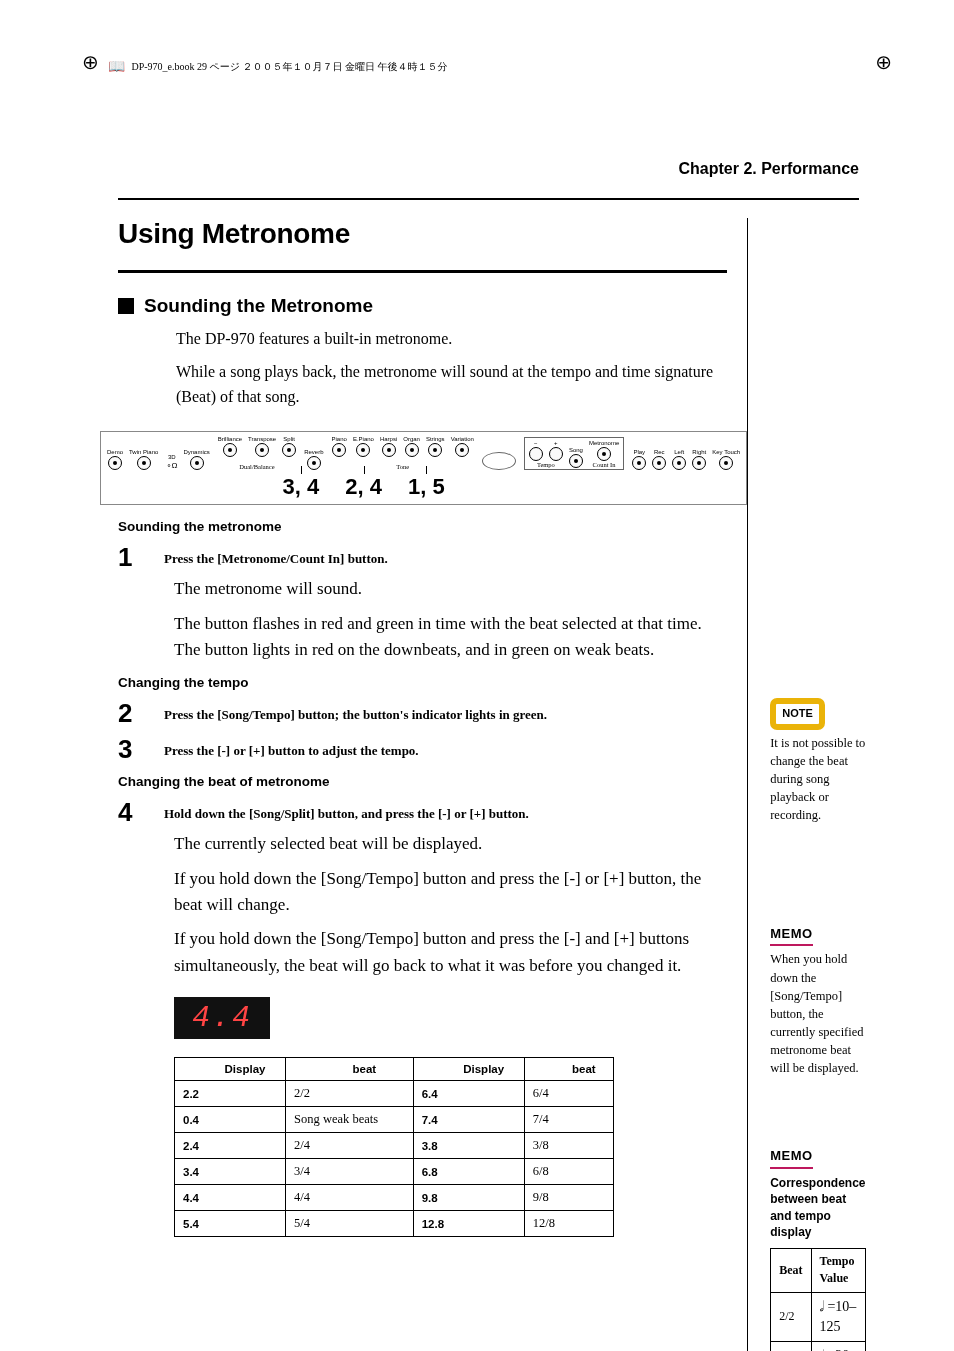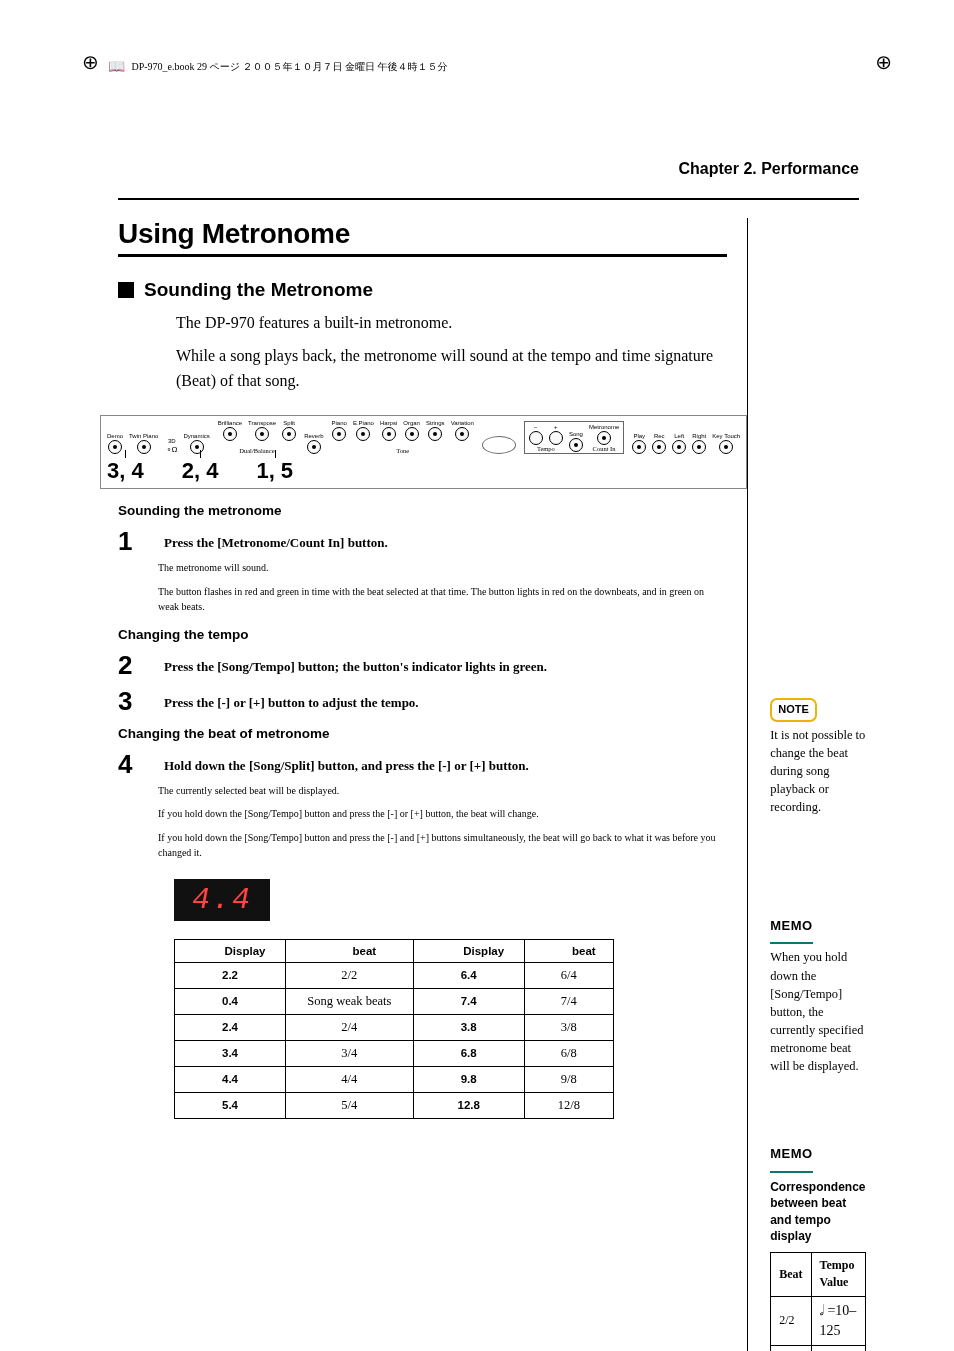--- a/index.html
+++ b/index.html
@@ -51,21 +51,21 @@
     flex: 1;
     padding-left: 22px;
     font-size: 12.5px;
     line-height: 1.45;
   }
   h1.section {
     font-family: "Helvetica Neue", Arial, sans-serif;
     font-weight: 800;
     font-size: 28px;
     border-bottom: 3px solid #000;
-    padding-bottom: 4px;
+    padding-bottom: 20px;
     margin-bottom: 22px;
     letter-spacing: -0.3px;
   }
   h2.subsection {
     font-family: "Helvetica Neue", Arial, sans-serif;
     font-weight: 800;
     font-size: 19px;
     margin-bottom: 10px;
     display:flex;
     align-items:center;
@@ -94,26 +94,26 @@
   }
   .btn-col { display:flex; flex-direction:column; align-items:center; gap:1px; font-family: Arial, sans-serif; }
   .btn-col .lbl { font-size:6px; white-space:nowrap; }
   .btn-col .circle { width:14px; height:14px; border-radius:50%; border:1px solid #000; background:#fafafa; display:flex; align-items:center; justify-content:center; }
   .btn-col .circle .inner { width:4px; height:4px; border-radius:50%; background:#000; }
   .panel-group { display:flex; gap:6px; align-items:flex-end; }
   .panel-box { border:0.5px solid #666; padding:2px 4px 1px 4px; display:flex; gap:6px; align-items:flex-end; }
   .oval { width:34px; height:18px; border:1px solid #666; border-radius:50%; background:#fff; }
   .step-refs {
     display:flex;
-    gap:38px;
+    gap:26px;
     font-family: "Helvetica Neue", Arial, sans-serif;
     font-weight:800;
     font-size:22px;
     margin-top:4px;
-    justify-content:flex-start;
+    justify-content:center;
     padding-right: 120px;
   }
   .step-refs .ref { position:relative; }
   .step-refs .ref::before {
     content:"";
     position:absolute;
     top:-8px; left:50%;
     width:1px; height:8px;
     background:#000;
   }
@@ -137,22 +137,22 @@
     width:28px;
     flex:none;
   }
   .step .instr {
     font-size:13px;
     font-weight:bold;
     line-height:1.4;
     padding-top:6px;
   }
   .body-p {
-    margin-left:40px;
-    font-size:10px;
+    margin-left:56px;
+    font-size:17px;
     line-height:1.55;
     margin-bottom:8px;
   }
   .lcd {
     margin: 18px 0 18px 56px;
     width: 96px;
     height: 42px;
     background: #111;
     display:flex;
     align-items:center;
@@ -168,47 +168,47 @@
   }
   table.beat-table {
     border-collapse: collapse;
     margin-left:56px;
     font-size:12.5px;
     width: 440px;
   }
   table.beat-table th, table.beat-table td {
     border:1px solid #000;
     padding:5px 8px;
-    text-align:center;
+    text-align:left;
   }
   table.beat-table th {
     font-family: Arial, sans-serif;
     font-weight:bold;
     text-align:center;
     font-size:11.5px;
     padding-left:38px;
   }
   table.beat-table .disp { font-family: Arial, sans-serif; font-weight:bold; font-size:11.5px; }
   .note-badge {
-    border:2px solid #eab308;
+    border:6px solid #eab308;
     border-radius:7px;
     font-family: Arial, sans-serif;
     font-weight:bold;
     font-size:11px;
     padding:2px 6px;
     display:inline-block;
   }
   .memo-badge {
     font-family: Arial, sans-serif;
     font-weight:900;
     font-size:13px;
     letter-spacing:0.5px;
-    border-bottom:2px solid #0f766e;
+    border-bottom:2px solid #be185d;
     display:inline-block;
-    padding-bottom:7px;
+    padding-bottom:1px;
   }
   .side-block { margin-bottom: 30px; }
   .side-block p { margin-top:4px; }
   .side-head {
     font-family: Arial, sans-serif;
     font-weight:bold;
     font-size:12px;
     margin-top:6px;
     line-height:1.35;
   }

